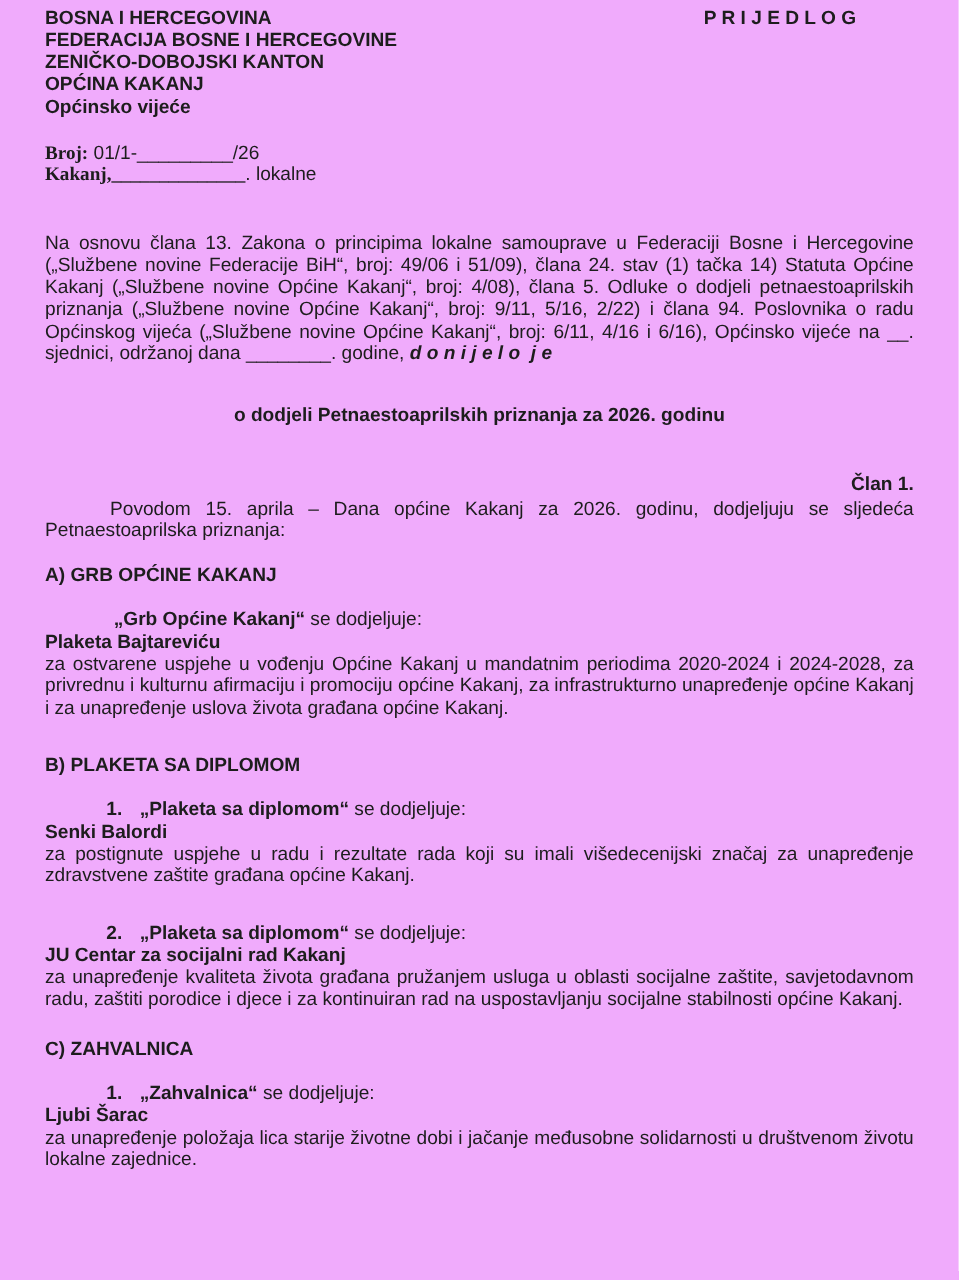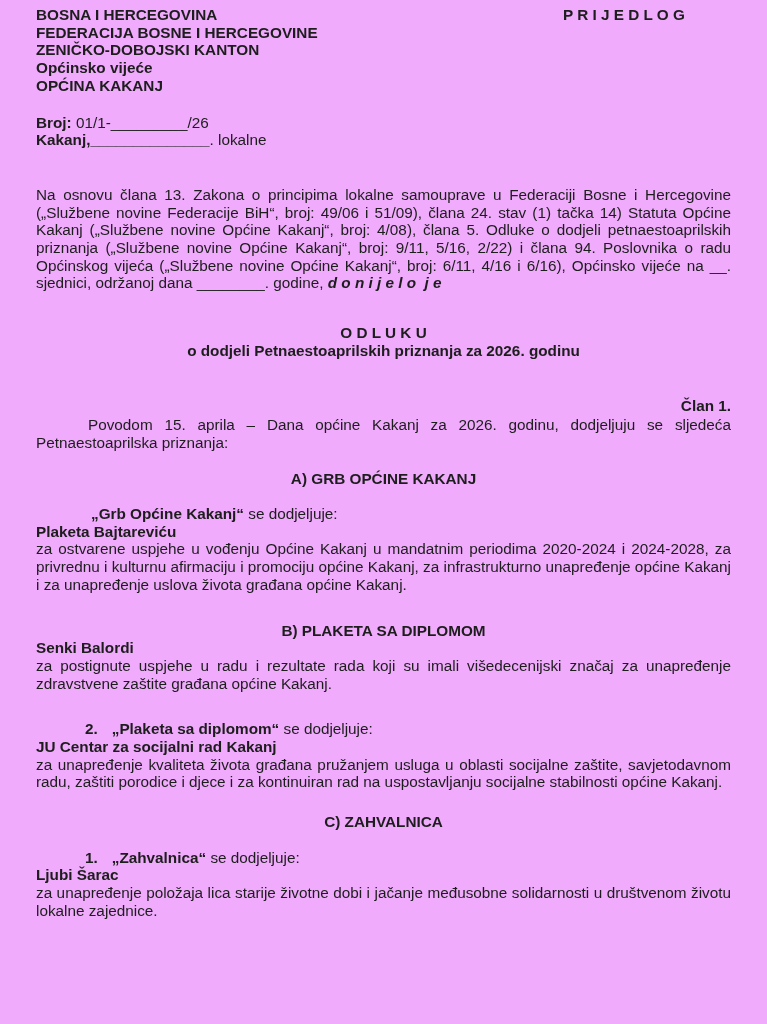--- a/index.html
+++ b/index.html
@@ -9,21 +9,21 @@
     height: 1024px;
     box-sizing: border-box;
     background: #f0abfc;
     padding: 6px 36px 0 36px;
     font-family: "Liberation Sans", sans-serif;
     font-size: 15.3px;
     line-height: 17.7px;
     color: #1d1d1d;
     overflow: hidden;
   }
-  .bold { font-weight: bold; }
+  .bold { font-weight: bold; font-family: Liberation Serif, serif; }
   .header-left div { font-weight: bold; }
   .proposal {
     position: absolute;
     left: 563px;
     top: 6px;
     font-weight: bold;
     white-space: nowrap;
   }
   .ref-block { margin-top: 19px; }
   .preamble {
@@ -39,68 +39,68 @@
   .article-heading {
     margin-top: 37px;
     text-align: right;
     font-weight: bold;
   }
   .article-text {
     margin: 2px 0 0 0;
     text-align: justify;
     text-indent: 52px;
   }
-  .section-heading { font-weight: bold; text-align: center; }
+  .section-heading { font-weight: bold; }
   .sec-a { margin-top: 18px; }
   .sec-b { margin-top: 28px; }
   .sec-c { margin-top: 22px; }
   .award-line { margin-top: 17.7px; padding-left: 55px; }
   .award-line.numbered { padding-left: 49px; }
   .award-line .num { font-weight: bold; margin-right: 14px; }
   .award-name { font-weight: bold; }
   .recipient { font-weight: bold; }
   .description { margin: 0; text-align: justify; }
   .mt-28 { margin-top: 28px; }
 </style>
 </head>
 <body>
 
 <div class="page">
 
   <div class="header-left">
     <div>BOSNA I HERCEGOVINA</div>
     <div>FEDERACIJA BOSNE I HERCEGOVINE</div>
     <div>ZENIČKO-DOBOJSKI KANTON</div>
+    <div>OPĆINA KAKANJ</div>
     <div>Općinsko vijeće</div>
-    <div>OPĆINA KAKANJ</div>
   </div>
   <div class="proposal">P R I J E D L O G</div>
 
   <div class="ref-block">
     <div><span class="bold">Broj:</span><span> 01/1-_________/26</span></div>
     <div><span class="bold">Kakanj,______________</span><span>. lokalne</span></div>
   </div>
 
   <p class="preamble"><span>Na osnovu člana 13. Zakona o principima lokalne samouprave u Federaciji Bosne i Hercegovine („Službene novine Federacije BiH“, broj: 49/06 i 51/09), člana 24. stav (1) tačka 14) Statuta Općine Kakanj („Službene novine Općine Kakanj“, broj: 4/08), člana 5. Odluke o dodjeli petnaestoaprilskih priznanja („Službene novine Općine Kakanj“, broj: 9/11, 5/16, 2/22) i člana 94. Poslovnika o radu Općinskog vijeća („Službene novine Općine Kakanj“, broj: 6/11, 4/16 i 6/16), Općinsko vijeće na __. sjednici, održanoj dana ________. godine, </span><span class="enacted">d o n i j e l o&nbsp; j e</span></p>
 
   <div class="decision-title">
-    <div>O D L U K U</div>
     <div>o dodjeli Petnaestoaprilskih priznanja za 2026. godinu</div>
   </div>
 
   <div class="article-heading">Član 1.</div>
   <p class="article-text">Povodom 15. aprila – Dana općine Kakanj za 2026. godinu, dodjeljuju se sljedeća Petnaestoaprilska priznanja:</p>
 
   <div class="section-heading sec-a">A) GRB OPĆINE KAKANJ</div>
   <div class="award-line"><span class="award-name">„Grb Općine Kakanj“</span><span> se dodjeljuje:</span></div>
   <div class="recipient">Plaketa Bajtareviću</div>
   <p class="description">za ostvarene uspjehe u vođenju Općine Kakanj u mandatnim periodima 2020-2024 i 2024-2028, za privrednu i kulturnu afirmaciju i promociju općine Kakanj, za infrastrukturno unapređenje općine Kakanj i za unapređenje uslova života građana općine Kakanj.</p>
 
   <div class="section-heading sec-b">B) PLAKETA SA DIPLOMOM</div>
 
+  <div class="award-line numbered"><span class="num">1.</span><span class="award-name">„Plaketa sa diplomom“</span><span> se dodjeljuje:</span></div>
   <div class="recipient">Senki Balordi</div>
   <p class="description">za postignute uspjehe u radu i rezultate rada koji su imali višedecenijski značaj za unapređenje zdravstvene zaštite građana općine Kakanj.</p>
 
   <div class="award-line numbered mt-28"><span class="num">2.</span><span class="award-name">„Plaketa sa diplomom“</span><span> se dodjeljuje:</span></div>
   <div class="recipient">JU Centar za socijalni rad Kakanj</div>
   <p class="description">za unapređenje kvaliteta života građana pružanjem usluga u oblasti socijalne zaštite, savjetodavnom radu, zaštiti porodice i djece i za kontinuiran rad na uspostavljanju socijalne stabilnosti općine Kakanj.</p>
 
   <div class="section-heading sec-c">C) ZAHVALNICA</div>
   <div class="award-line numbered"><span class="num">1.</span><span class="award-name">„Zahvalnica“</span><span> se dodjeljuje:</span></div>
   <div class="recipient">Ljubi Šarac</div>

